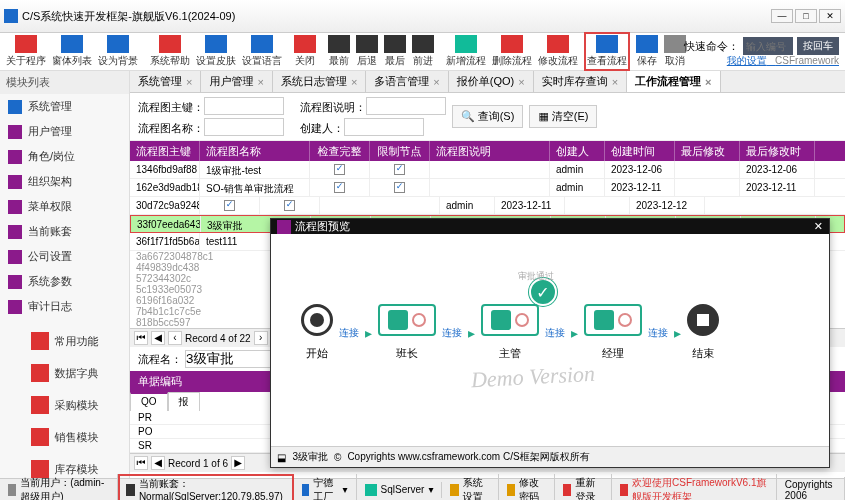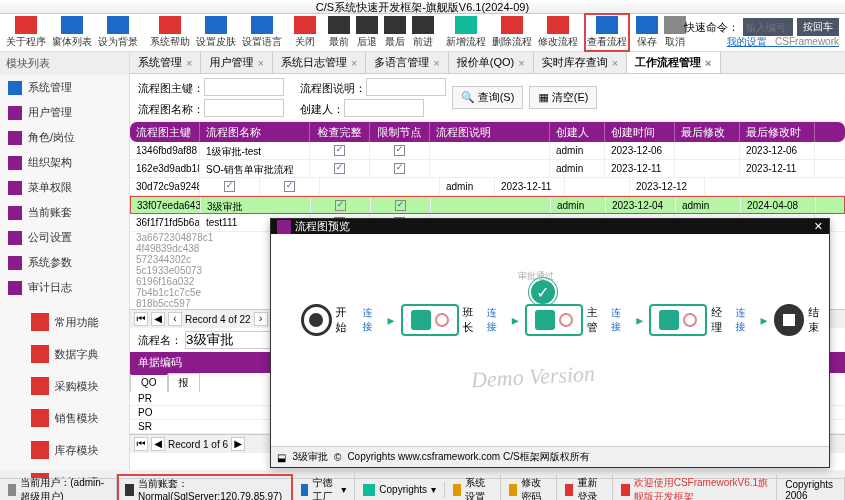--- a/index.html
+++ b/index.html
@@ -1,17 +1,17 @@
 <!DOCTYPE html>
 <html><head>
 <meta charset="utf-8">
 <style>
 * { box-sizing: border-box; margin: 0; padding: 0; font-family: "Microsoft YaHei", sans-serif; }
 body { width: 845px; height: 500px; background: #f0f0f0; font-size: 11px; overflow: hidden; }
-.titlebar { height: 14px; background: linear-gradient(#fff,#eee); display: flex; align-items: center; padding: 0 4px; border-bottom: 1px solid #ccc; flex-direction: column; }
+.titlebar { height: 14px; background: linear-gradient(#fff,#eee); display: flex; align-items: center; padding: 16px 4px; border-bottom: 1px solid #ccc; }
 .titlebar .icon { width: 14px; height: 14px; background: #1b6ac9; margin-right: 4px; }
 .titlebar .wnd { margin-left: auto; display: flex; gap: 2px; }
 .titlebar .wnd span { width: 22px; height: 14px; border: 1px solid #bbb; background: #f7f7f7; text-align: center; line-height: 12px; font-size: 9px; }
 .menubar { height: 38px; background: #fff; border-bottom: 1px solid #ddd; display: flex; position: relative; }
 .menubar .mgrp { display: flex; gap: 6px; padding: 3px 6px; align-items: center; }
 .menubar .mitm { display: flex; flex-direction: column; align-items: center; gap: 1px; cursor: pointer; }
 .menubar .micon { width: 22px; height: 18px; }
 .menubar .mlbl { font-size: 10px; color: #333; }
 .menubar .quick { position: absolute; right: 6px; top: 4px; display: flex; align-items: center; gap: 4px; margin-left: 28px; }
 .menubar .quick input { width: 50px; height: 18px; background: #4a5568; border: none; color: #fff; font-size: 10px; padding: 0 3px; }
@@ -29,38 +29,38 @@
 .content { flex: 1; display: flex; flex-direction: column; background: #fff; }
 .tabs { display: flex; background: #eee; border-bottom: 1px solid #ccc; height: 22px; }
 .tab { padding: 3px 8px; font-size: 11px; border-right: 1px solid #ccc; display: flex; align-items: center; gap: 4px; cursor: pointer; }
 .tab.active { background: #fff; font-weight: bold; }
 .tab .x { color: #888; }
 .filterbar { padding: 4px 8px; display: flex; align-items: center; gap: 6px; border-bottom: 1px solid #eee; }
 .filterbar label { font-size: 11px; }
 .filterbar input { width: 80px; height: 18px; border: 1px solid #ccc; }
 .filterbar .fbtn { display: flex; align-items: center; gap: 3px; padding: 3px 8px; border: 1px solid #ccc; background: #f7f7f7; font-size: 11px; cursor: pointer; }
 .grid { flex: 0; }
-.grid-head { display: flex; background: #8b1a8b; color: #fff; font-size: 11px; height: 20px; border-radius: 7px; }
+.grid-head { display: flex; background: #8b1a8b; color: #fff; font-size: 11px; height: 20px; }
 .grid-head .gh, .grid-row .gc { padding: 3px 6px; border-right: 1px solid rgba(255,255,255,0.3); }
 .c0{width:70px}.c1{width:110px}.c2{width:60px;text-align:center}.c3{width:60px;text-align:center}.c4{width:120px}.c5{width:55px}.c6{width:70px}.c7{width:65px}.c8{width:75px}
 .grid-row { display: flex; height: 18px; font-size: 10px; border-bottom: 1px solid #eee; }
 .grid-row .gc { border-right: 1px solid #eee; overflow: hidden; white-space: nowrap; }
 .grid-row.sel { background: #b5f5a5 !important; border: 1px solid #d44; }
 .grid-row .chk { display: inline-block; width: 11px; height: 11px; border: 1px solid #888; }
 .grid-row .chk.on::after { content: "✓"; font-size: 9px; color: #1b6ac9; position: relative; top: -3px; }
 .paginator { display: flex; align-items: center; gap: 3px; padding: 2px 4px; font-size: 10px; background: #f0f0f0; border-top: 1px solid #ccc; }
 .paginator .pbtn { width: 14px; height: 14px; border: 1px solid #ccc; background: #fff; text-align: center; line-height: 12px; cursor: pointer; }
 .redbox { border: 2px solid #d44; }
 .preview { position: absolute; left: 270px; top: 218px; width: 560px; height: 250px; background: #fff; border: 1px solid #333; box-shadow: 0 2px 8px rgba(0,0,0,0.3); display: flex; flex-direction: column; }
 .pv-title { background: #111; color: #fff; padding: 0 6px; display: flex; align-items: center; gap: 4px; font-size: 11px; }
 .pv-title .pv-ico { width: 14px; height: 14px; background: #8b1a8b; }
 .pv-close { margin-left: auto; color: #fff; cursor: pointer; }
 .pv-body { flex: 1; position: relative; background: #fff; overflow: hidden; }
 .flow { position: absolute; top: 70px; left: 30px; display: flex; align-items: center; gap: 6px; }
-.fnode { display: flex; flex-direction: row; align-items: center; gap: 4px; }
+.fnode { display: flex; flex-direction: column; align-items: center; gap: 10px; }
 .fcircle { width: 32px; height: 32px; border: 3px solid #333; border-radius: 50%; display: flex; align-items: center; justify-content: center; }
 .fcircle.end { background: #333; }
 .fcircle.end::after { content:""; width:12px; height:12px; background:#fff; }
 .fcircle .dot { width: 14px; height: 14px; background: #333; border-radius: 50%; }
 .fbox { border: 2px solid #2a8; border-radius: 4px; padding: 4px 8px; display: flex; align-items: center; gap: 4px; background: #fff; }
 .fbox .fbi { width: 20px; height: 20px; background: #2a8; border-radius: 3px; }
 .fbox .fbu { width: 14px; height: 14px; border: 2px solid #d88; border-radius: 50%; }
 .flink { color: #1b6ac9; font-size: 10px; }
 .farrow { color: #2a8; font-size: 14px; }
 .check-badge { position: absolute; top: 44px; left: 258px; width: 28px; height: 28px; background: #2a8; border-radius: 50%; display: flex; align-items: center; justify-content: center; color: #fff; font-size: 16px; border: 2px solid #fff; box-shadow: 0 0 0 1px #2a8; }
@@ -473,21 +473,21 @@
 <div class="statusbar">
   <div class="sseg">
       <span class="sicon" style="background:#888"></span>
       <span>当前用户：(admin-超级用户)</span>
     </div>
   <div class="sseg redseg">
       <span class="sicon" style="background:#333"></span>
       <span>当前账套：Normal(SqlServer:120.79.85.97)</span>
     </div>
   <div class="sseg"><span class="sicon" style="background:#1b6ac9"></span><span>宁德工厂</span> ▾</div>
-  <div class="sseg"><span class="sicon" style="background:#1b9"></span><span>Copyrights</span> ▾</div>
+  <div class="sseg"><span class="sicon" style="background:#1b9"></span><span>SqlServer</span> ▾</div>
   <div class="sseg">
       <span class="sicon" style="background:#d90"></span>
       <span>系统设置</span>
     </div>
   <div class="sseg">
       <span class="sicon" style="background:#d90"></span>
       <span>修改密码</span>
     </div>
   <div class="sseg">
       <span class="sicon" style="background:#d33"></span>

